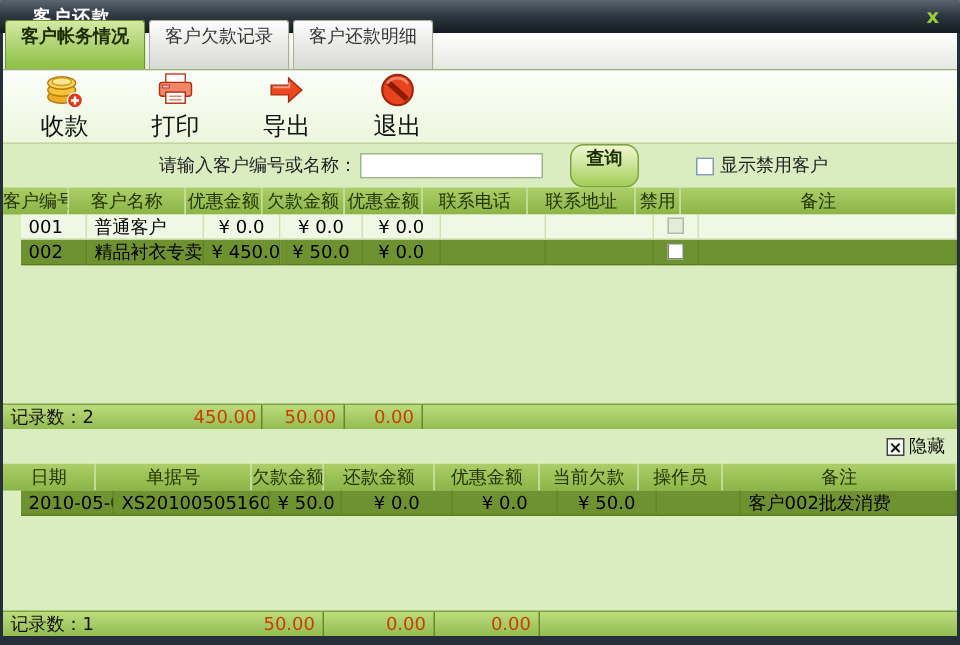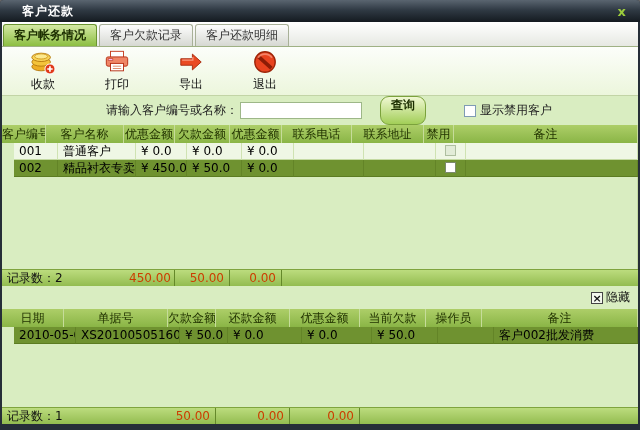--- a/index.html
+++ b/index.html
@@ -9,47 +9,47 @@
 
   
   .titlebar { height:22px; flex:0 0 22px; background:linear-gradient(#5a6570,#303a44 45%,#141a20); display:flex; align-items:center; padding:0 8px 0 22px; }
   .title { color:#fff; font-weight:bold; font-size:12px; letter-spacing:1px; }
   .close-btn { margin-left:auto; color:#9ccc3c; font-weight:bold; font-size:13px; line-height:13px; cursor:pointer; padding:0 6px; }
 
   .frame { flex:1; display:flex; flex-direction:column; border-left:2px solid #262e38; border-right:2px solid #262e38; background:#d9edc1; min-height:0; }
 
   
   .tabbar { height:25px; flex:0 0 25px; background:linear-gradient(#ffffff,#e6e8e2); display:flex; align-items:flex-end; padding-left:1px; border-bottom:1px solid #9fb184; }
-  .tab { height:22px; line-height:21px; padding:0 10px; margin-right:2px; border:1px solid #a8b098; border-bottom:none; border-radius:3px 3px 0 0; background:linear-gradient(#fdfdfd,#d6d8d2); color:#333; cursor:pointer;margin-top:26px; }
+  .tab { height:33px; line-height:21px; padding:0 10px; margin-right:2px; border:1px solid #a8b098; border-bottom:none; border-radius:3px 3px 0 0; background:linear-gradient(#fdfdfd,#d6d8d2); color:#333; cursor:pointer;margin-top:26px; }
   .tab.active { background:linear-gradient(#d4e9a4,#8cbe42); border-color:#6a9430; color:#1c2e00; font-weight:bold; }
 
   
   .toolbar { height:49px; flex:0 0 49px; background:linear-gradient(#fcfefa,#ecf6dc); border-bottom:1px solid #c2d4a6; display:flex; align-items:center; padding-left:14px; gap:20px; }
   .toolbtn { width:54px; display:flex; flex-direction:column; align-items:center; gap:1px; cursor:pointer; }
-  .toolbtn .lbl { color:#111; font-size:12px; }
+  .toolbtn .lbl { color:#111; font-size:16px; }
   .ticon { width:26px; height:26px; display:block; }
 
   
   .searchrow { height:29px; flex:0 0 29px; display:flex; align-items:center; padding-left:104px; }
   .search-label { color:#222; }
   .search-input { width:122px; height:17px; border:1px solid #9db788; background:#fff; margin-left:2px; font-size:11px; padding:0 3px; }
   .query-btn { margin-left:18px; width:46px; height:29px; border:1px solid #7ba23c; border-radius:9px; background:linear-gradient(#f0f8d2,#a2ce58); color:#1c2e00; font-weight:bold; font-size:12px; line-height:17px; text-align:center; cursor:pointer; }
   .chk { width:12px; height:12px; border:1px solid #7f9bb5; background:#fff; display:inline-block; }
   .show-disabled { margin-left:38px; display:flex; align-items:center; gap:4px; color:#222; }
 
   
   .t1 { display:grid; grid-template-columns:44px 78px 51px 55px 52px 70px 72px 30px 1fr; }
   .t2 { display:grid; grid-template-columns:62px 104px 48px 74px 70px 66px 56px 1fr; }
   .thead { height:18px; flex:0 0 18px; }
   .thead .cell { background:linear-gradient(#adce68,#8ab546); color:#223300; text-align:center; line-height:18px; border-right:1px solid #c6dc9a; font-size:12px; overflow:hidden; white-space:nowrap; }
   .trow { height:17px; flex:0 0 17px;padding-left:12px; }
   .trow .cell { line-height:16px; border-right:1px solid #cfe3b2; border-bottom:1px solid #c4daa2; padding:0 5px; overflow:hidden; white-space:nowrap; color:#000; font-size:12px; }
   .trow.light .cell { background:#eff7e5; }
   .trow.selected .cell { background:#6f9230; border-right-color:#638427; border-bottom-color:#5c7c22; }
-  .num { text-align:left; }
+  .num { text-align:center; }
   .red { color:#e00000; }
   .rowchk { width:11px; height:11px; margin:2px auto 0; display:block; }
   .rowchk.dim { background:#e2ecd8; border:1px solid #aebfa0; }
   .rowchk.white { background:#fff; border:1px solid #7b8a6c; }
   .cell.center { padding:0; }
 
   .empty1 { flex:0 0 92px; background:#d9edc1; border-right:1px solid #c4daa2; }
   .empty2 { flex:0 0 63px; background:#d9edc1; }
 
   .tfoot { height:17px; flex:0 0 17px; background:linear-gradient(#bcdc7e,#93bc50); border-top:1px solid #7fa43e; }

